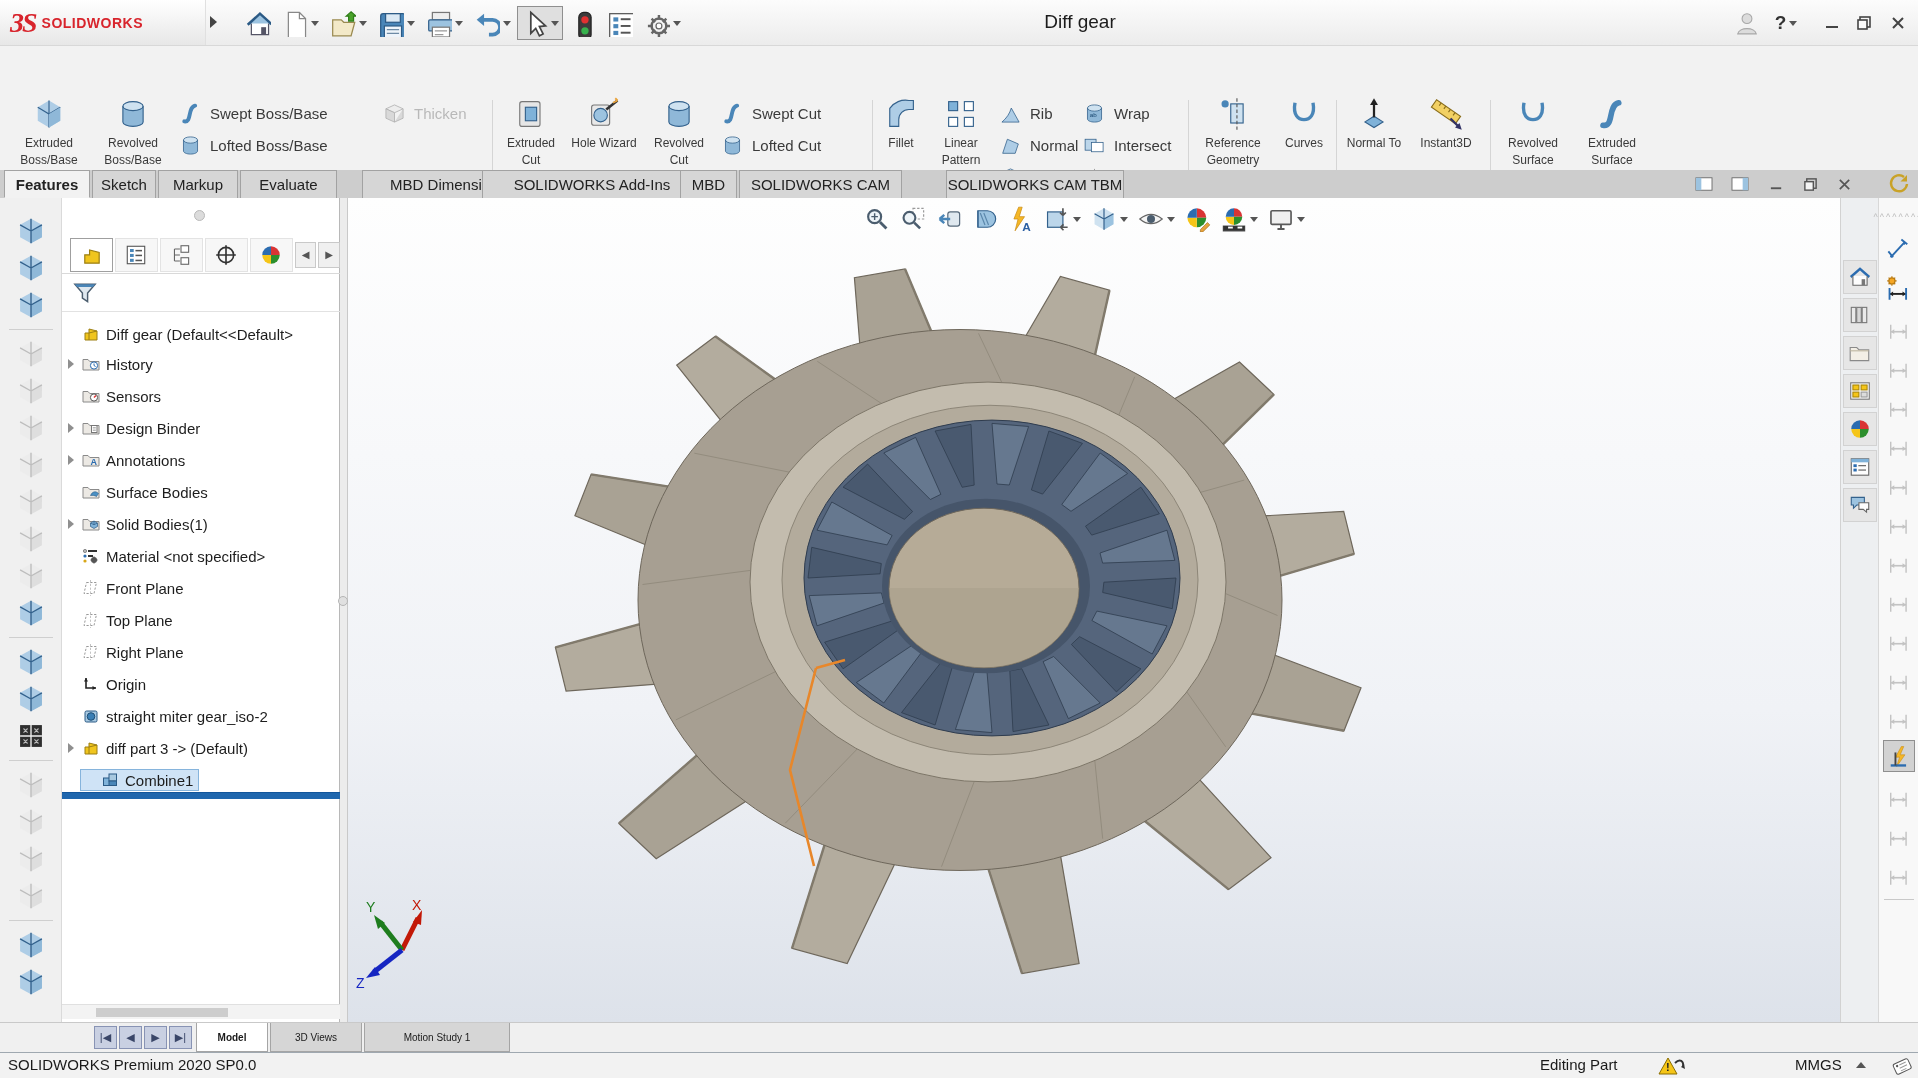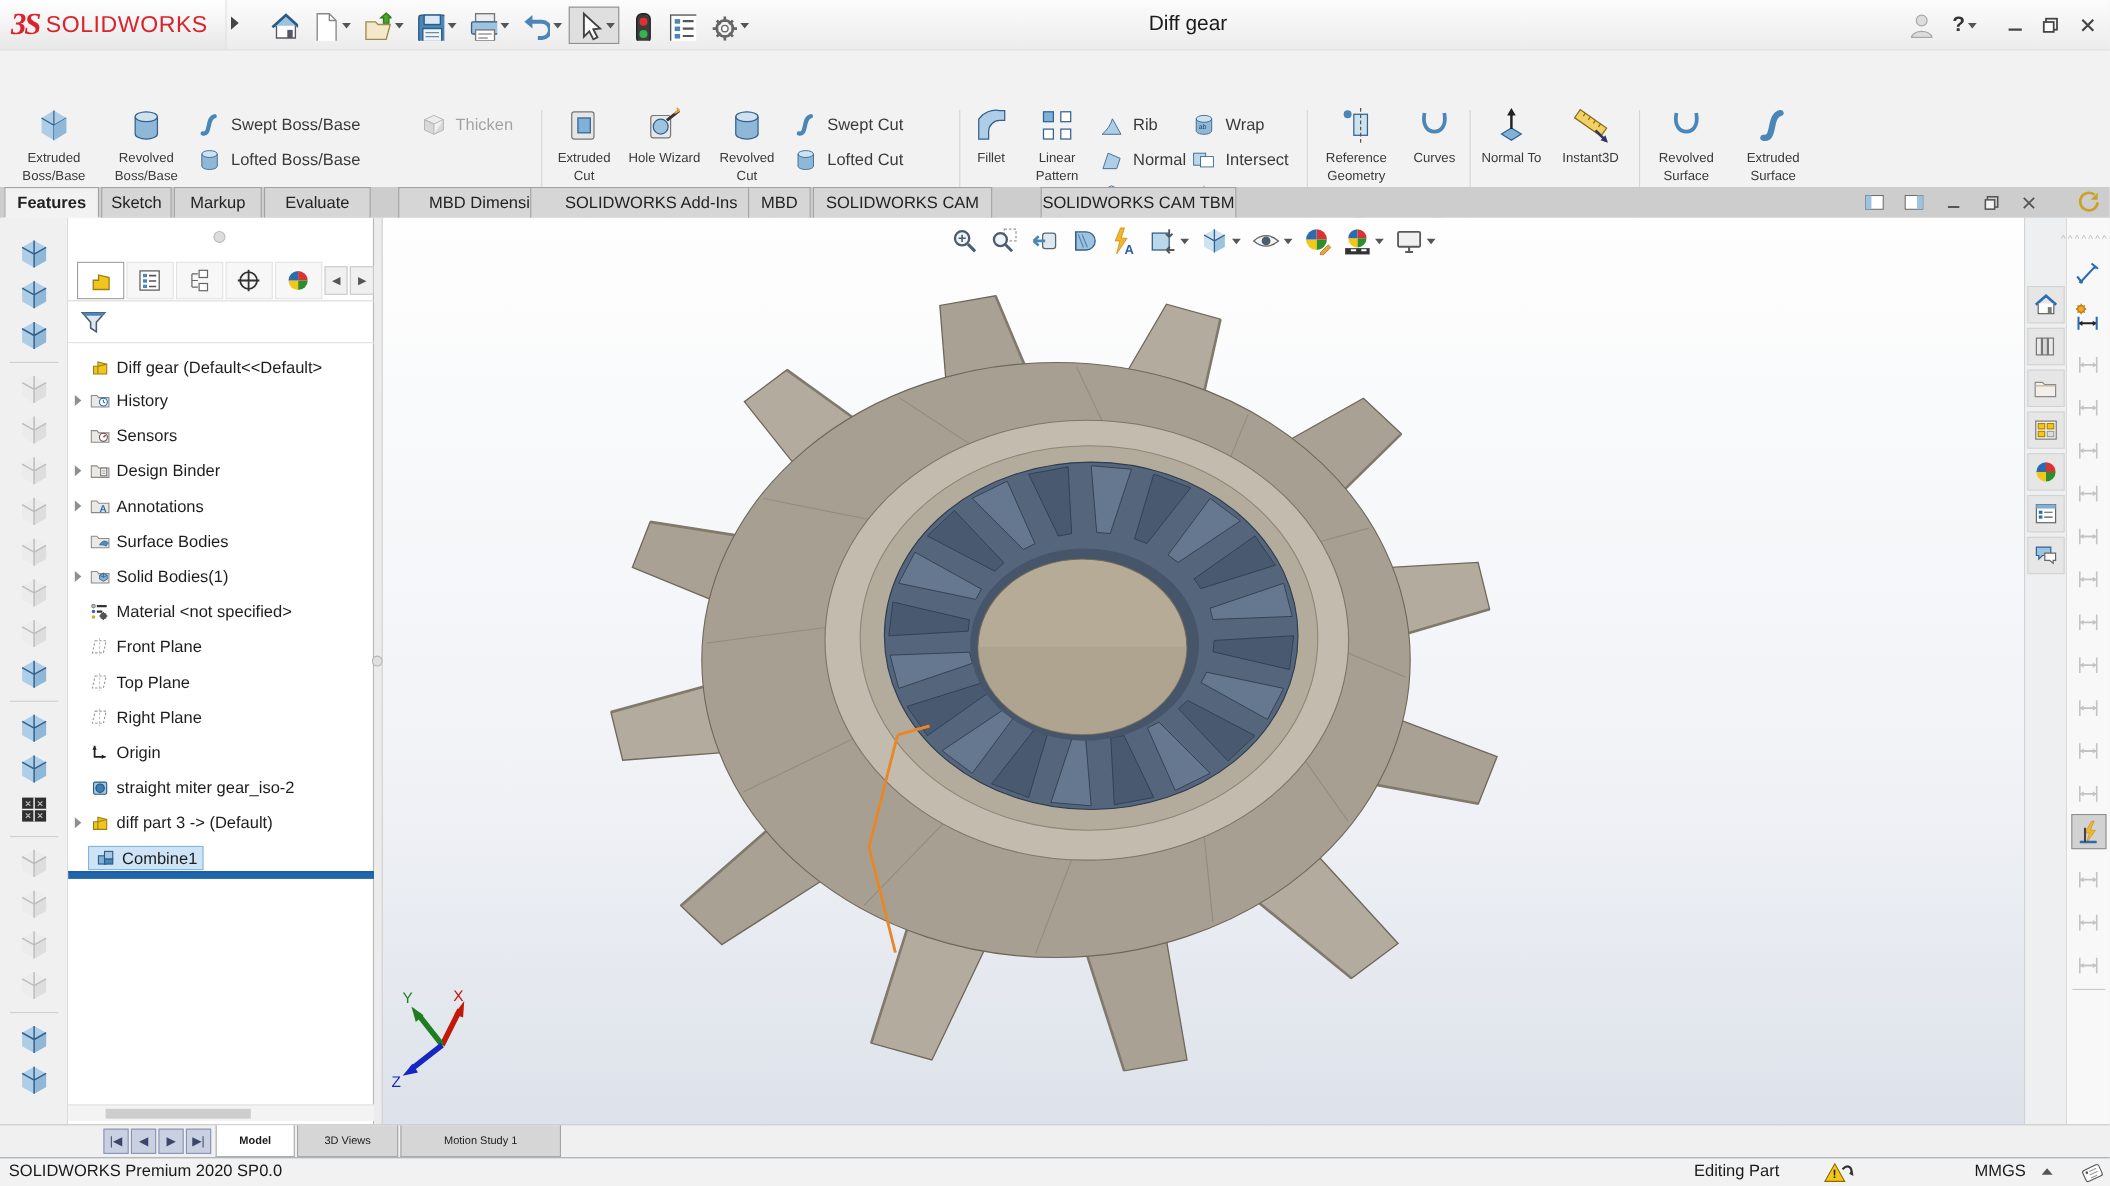--- a/index.html
+++ b/index.html
@@ -4,21 +4,21 @@
 <style>
   *{margin:0;padding:0;box-sizing:border-box}
   html,body{width:1918px;height:1078px;overflow:hidden}
   body{font-family:"Liberation Sans",sans-serif;color:#1a1a1a;background:#f1f1f1;position:relative;font-size:15px}
   .abs{position:absolute}
   svg{display:block}
   
   #titlebar{left:0;top:0;width:1918px;height:46px;background:linear-gradient(#fcfcfc,#ececec);border-bottom:1px solid #d8d8d8}
   #logo{left:0;top:0;width:206px;height:45px;background:linear-gradient(#ffffff,#e7e7e7);display:flex;align-items:center;padding-left:10px;border-right:1px solid #e0e0e0}
   .logomark{color:#d8242c;font-weight:bold;font-style:italic;font-size:28px;font-family:"Liberation Serif",serif;letter-spacing:-2px;margin-right:6px}
-  .logotext{color:#d8242c;font-size:21px;font-weight:normal;letter-spacing:.5px}
+  .logotext{color:#d8242c;font-size:14px;font-weight:bold;letter-spacing:.5px}
   #logo-expand{left:210px;top:14px}
   .tri-r{width:0;height:0;border-top:6px solid transparent;border-bottom:6px solid transparent;border-left:7px solid #444;display:inline-block}
   #qat{left:240px;top:6px;height:34px;display:flex;align-items:center}
   .qbtn{height:34px;display:flex;align-items:center;justify-content:center;padding:0 3px;margin-right:2px;border:1px solid transparent}
   .qbtn svg{width:27px;height:27px}
   .qbtn.pressed{background:#dfdfdf;border:1px solid #8f8f8f}
   .caret{width:0;height:0;border-left:4px solid transparent;border-right:4px solid transparent;border-top:5px solid #555;display:inline-block;margin-left:3px}
   .caret-up{width:0;height:0;border-left:5px solid transparent;border-right:5px solid transparent;border-bottom:6px solid #555;display:inline-block}
   #doc-title{left:960px;top:11px;width:240px;text-align:center;font-size:19px;color:#1c1c1c}
   #searchbox{left:1425px;top:8px;width:292px;height:30px;background:#fff;border:1px solid #5f6b7a;display:flex;align-items:center;padding:0 6px;gap:6px}
@@ -28,21 +28,21 @@
   
   #ribbon{left:0;top:46px;width:1918px;height:124px;background:#f2f2f2}
   .rbig{position:absolute;top:50px;text-align:center;cursor:default}
   .rbig svg.fico{width:36px;height:36px;margin:0 auto}
   .rlabel{font-size:12px;line-height:17px;color:#3a3a3a;margin-top:3px}
   .rsmall{position:absolute;height:30px;display:flex;align-items:center;gap:7px;font-size:15px;color:#3a3a3a;white-space:nowrap}
   .rsmall svg{width:25px;height:25px;flex:0 0 auto}
   .rsep{position:absolute;top:54px;height:102px;width:1px;background:#d5d5d5}
   .bcaret{position:absolute;top:152px}
   .dis{opacity:.45;filter:grayscale(1)}
-  .dis .rlabel,.dis span{color:#a21caf}
+  .dis .rlabel,.dis span{color:#737373}
   
   #tabrow{left:0;top:170px;width:1918px;height:28px;background:#cdcdcd}
   .ctab{position:absolute;top:0;height:28px;display:flex;align-items:center;justify-content:center;font-size:15px;background:#d6d6d6;border:1px solid #a2a2a2;border-bottom:none;color:#222}
   .ctab.active{background:#f2f2f2;font-weight:bold;border-bottom:1px solid #f2f2f2}
   .winctl{position:absolute;top:3px;height:22px;display:flex;align-items:center;justify-content:center}
   
   #lefttools{left:0;top:198px;width:62px;height:824px;background:#f0f0f0;border-right:1px solid #dadada;display:flex;flex-direction:column;align-items:center;padding-top:18px;gap:7px}
   .ltb svg{width:30px;height:30px}
   .lsep{width:44px;height:1px;background:#cfcfcf;margin:2px 0}
   #panel{left:62px;top:198px;width:278px;height:824px;background:#fff;border-right:1px solid #b8b8b8}
@@ -51,21 +51,21 @@
   .ptab{width:44px;height:34px;display:flex;align-items:center;justify-content:center;background:#f7f7f7;border:1px solid #e3e3e3}
   .ptab.active{background:#fff;border:1px solid #9f9f9f}
   .ptab svg{width:24px;height:24px}
   .parrow{width:22px;height:26px;background:#f0f0f0;border:1px solid #c9c9c9;display:flex;align-items:center;justify-content:center;font-size:10px;color:#555}
   #pfilter{left:0;top:76px;width:278px;height:38px;border-bottom:1px solid #e2e2e2;display:flex;align-items:center;padding-left:10px}
   #pfilter svg{width:26px;height:26px}
   .trow{position:absolute;left:0;height:28px;display:flex;align-items:center;font-size:15px;color:#1d1d1d;white-space:nowrap}
   .texp{width:18px;display:flex;justify-content:center}
   .exp{width:0;height:0;border-top:5px solid transparent;border-bottom:5px solid transparent;border-left:6px solid #8f8f8f}
   .tico{width:18px;height:18px;margin:0 6px 0 2px;flex:0 0 auto}
-  .selbox{display:flex;align-items:center;background:#cfe3f6;border:1px solid #86b4dc;padding:1px 5px 1px 4px}
+  .selbox{display:flex;align-items:center;background:#cfe3f6;border:1px solid #86b4dc;padding:1px 5px 1px 18px}
   #rollback{left:0;top:594px;width:278px;height:7px;background:#1f66ad;border-top:1px solid #12559b}
   #pscroll{left:0;top:806px;width:278px;height:15px;background:#f3f3f3;border-top:1px solid #e0e0e0}
   #pscroll-thumb{left:34px;top:3px;width:132px;height:9px;background:#cdcdcd}
   #splitter{left:340px;top:198px;width:8px;height:824px;background:#ececec;border-right:1px solid #c9c9c9}
   #split-dot{left:-2px;top:398px;width:10px;height:10px;border-radius:50%;background:#e0e0e0;border:1px solid #b5b5b5}
   #viewport{left:348px;top:198px;width:1492px;height:824px;background:linear-gradient(#fefefe 0%,#f0f2f6 62%,#dde2ea 100%);overflow:hidden}
   #headsup{left:512px;top:5px;display:flex;align-items:center;gap:2px}
   .hub{height:32px;display:flex;align-items:center;padding:0 4px}
   .hub svg.hui{width:26px;height:26px}
   #gear-svg{left:0;top:0}

